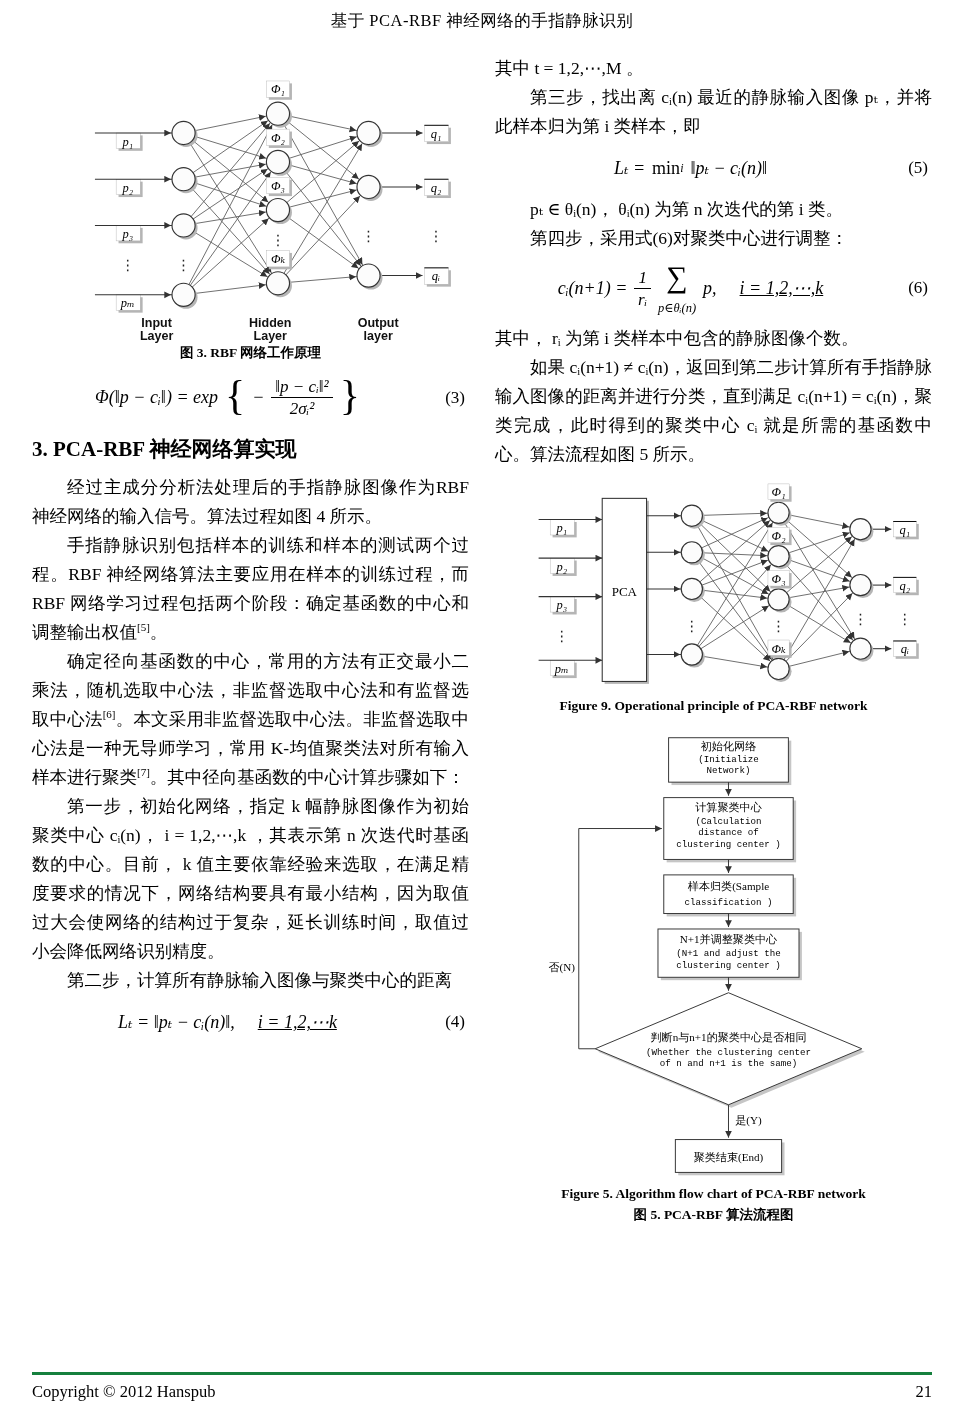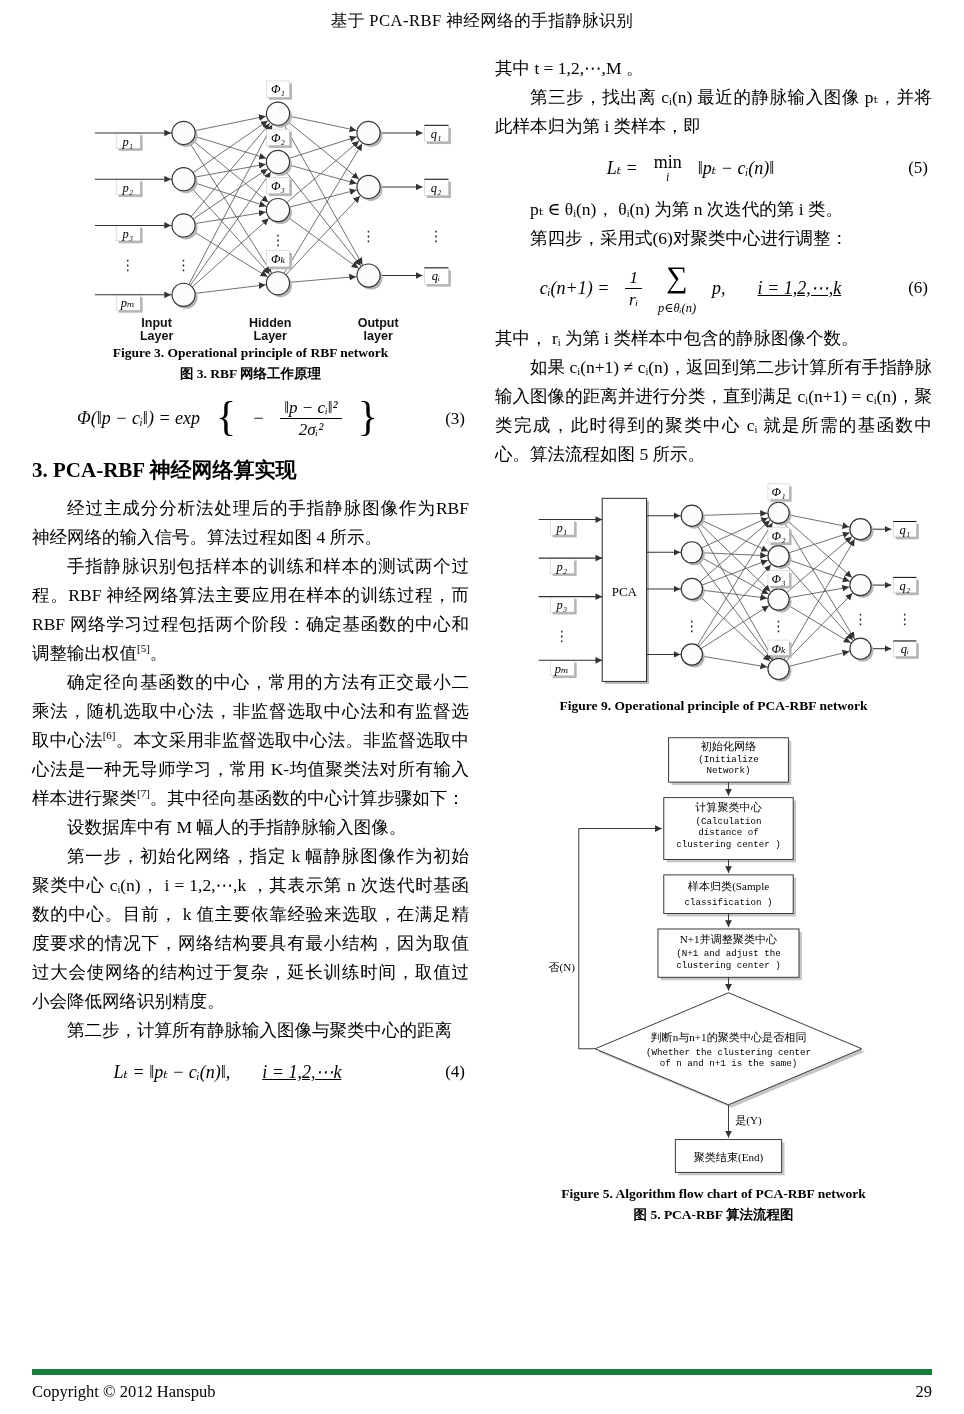--- a/index.html
+++ b/index.html
@@ -34,34 +34,34 @@
   
   .fbox { fill:#fff; stroke:#333; stroke-width:1; }
   .fsh { fill:#c6c6c6; }
   .fdia { fill:#fff; stroke:#333; stroke-width:1; }
   .fl { stroke:#333; stroke-width:1; fill:none; }
   .fzh { font:11.5px "Liberation Serif","DejaVu Serif",serif; text-anchor:middle; fill:#000; }
   .fen { font:9.5px "Liberation Mono","DejaVu Sans Mono",monospace; text-anchor:middle; fill:#000; }
   .fside { text-anchor:end; }
   .fstart { text-anchor:start; }
   
-  .equation { position:relative; display:flex; justify-content:center; align-items:center; gap:16px;
+  .equation { position:relative; display:flex; justify-content:center; align-items:center; gap:7px;
               margin:9px 0; padding-right:46px; font-size:18px; font-style:italic; min-height:36px; }
   .eq-num { position:absolute; right:4px; top:50%; transform:translateY(-50%); font-style:normal; font-size:17px; }
   .frac { display:inline-flex; flex-direction:column; align-items:center; font-size:17px; line-height:1.25; }
   .frac .fr-num { border-bottom:1.2px solid #000; padding:0 4px; }
   .big-brace { font-size:42px; font-style:normal; font-weight:300; line-height:1; transform:translateY(-3px); }
-  .underop { display:inline-flex; flex-direction:column; align-items:center; line-height:1; }
+  .underop { display:inline-flex; flex-direction:row; align-items:center; line-height:1; }
   .underop .op { font-style:normal; }
   .underop .sub { font-size:12px; }
   .bigop { display:inline-flex; flex-direction:column; align-items:center; line-height:1; }
   .bigop .sum { font-size:30px; font-style:normal; }
   .bigop .sub { font-size:12.5px; margin-top:10px; }
   .cond { margin-left:16px;text-decoration:underline; }
-  .footer { position:absolute; left:32px; right:32px; bottom:12px; border-top:6px solid #15803d;
+  .footer { position:absolute; left:32px; right:32px; bottom:12px; border-top:3px solid #15803d;
             padding-top:7px; display:flex; justify-content:space-between; font-size:16.5px; }
 </style>
 </head>
 <body>
 
 <div class="page">
 
   <div class="header">
     <span>基于 PCA-RBF 神经网络的手指静脉识别</span>
   </div>
@@ -205,21 +205,20 @@
           <g>
             <text class="llab" x="122" y="283">Input</text>
             <text class="llab" x="122" y="297">Layer</text>
             <text class="llab" x="240" y="283">Hidden</text>
             <text class="llab" x="240" y="297">Layer</text>
             <text class="llab" x="352" y="283">Output</text>
             <text class="llab" x="352" y="297">layer</text>
           </g>
         </svg>
         <figcaption>
-          <div>Figure 3. Operational principle of RBF network</div>
           <div>图 3. RBF 网络工作原理</div>
         </figcaption>
       </figure>
 
 
       <div class="equation">
         <span class="math">Φ(‖p − cᵢ‖) = exp</span>
         <span class="big-brace">{</span>
         <span class="math">−</span>
         <span class="frac">
@@ -232,21 +231,20 @@
 
 
       <h2>3. PCA-RBF 神经网络算实现</h2>
 
       <p class="indent">经过主成分分析法处理后的手指静脉图像作为RBF 神经网络的输入信号。算法过程如图 4 所示。</p>
 
       <p class="indent"><span>手指静脉识别包括样本的训练和样本的测试两个过程。RBF 神经网络算法主要应用在样本的训练过程，而 RBF 网络学习过程包括两个阶段：确定基函数的中心和调整输出权值</span><sup>[5]</sup><span>。</span></p>
 
       <p class="indent"><span>确定径向基函数的中心，常用的方法有正交最小二乘法，随机选取中心法，非监督选取中心法和有监督选取中心法</span><sup>[6]</sup><span>。本文采用非监督选取中心法。非监督选取中心法是一种无导师学习，常用 K-均值聚类法对所有输入样本进行聚类</span><sup>[7]</sup><span>。其中径向基函数的中心计算步骤如下：</span></p>
 
-      <p class="indent">设数据库中有 M 幅人的手指静脉输入图像。</p>
 
       <p class="indent">第一步，初始化网络，指定 k 幅静脉图像作为初始聚类中心 cᵢ(n)， i = 1,2,⋯,k ，其表示第 n 次迭代时基函数的中心。目前， k 值主要依靠经验来选取，在满足精度要求的情况下，网络结构要具有最小结构，因为取值过大会使网络的结构过于复杂，延长训练时间，取值过小会降低网络识别精度。</p>
 
       <p class="indent">第二步，计算所有静脉输入图像与聚类中心的距离</p>
 
       <div class="equation">
         <span class="math">Lₜ = ‖pₜ − cᵢ(n)‖,</span>
         <span class="math cond">i = 1,2,⋯k</span>
         <span class="eq-num">(4)</span>
       </div>
@@ -501,16 +499,16 @@
           <div>Figure 5. Algorithm flow chart of PCA-RBF network</div>
           <div>图 5. PCA-RBF 算法流程图</div>
         </figcaption>
       </figure>
 
     </div>
   </div>
 
   <div class="footer">
     <span>Copyright © 2012 Hanspub</span>
-    <span>29</span>
+    <span>21</span>
   </div>
 
 </div>
 
 </body></html>

